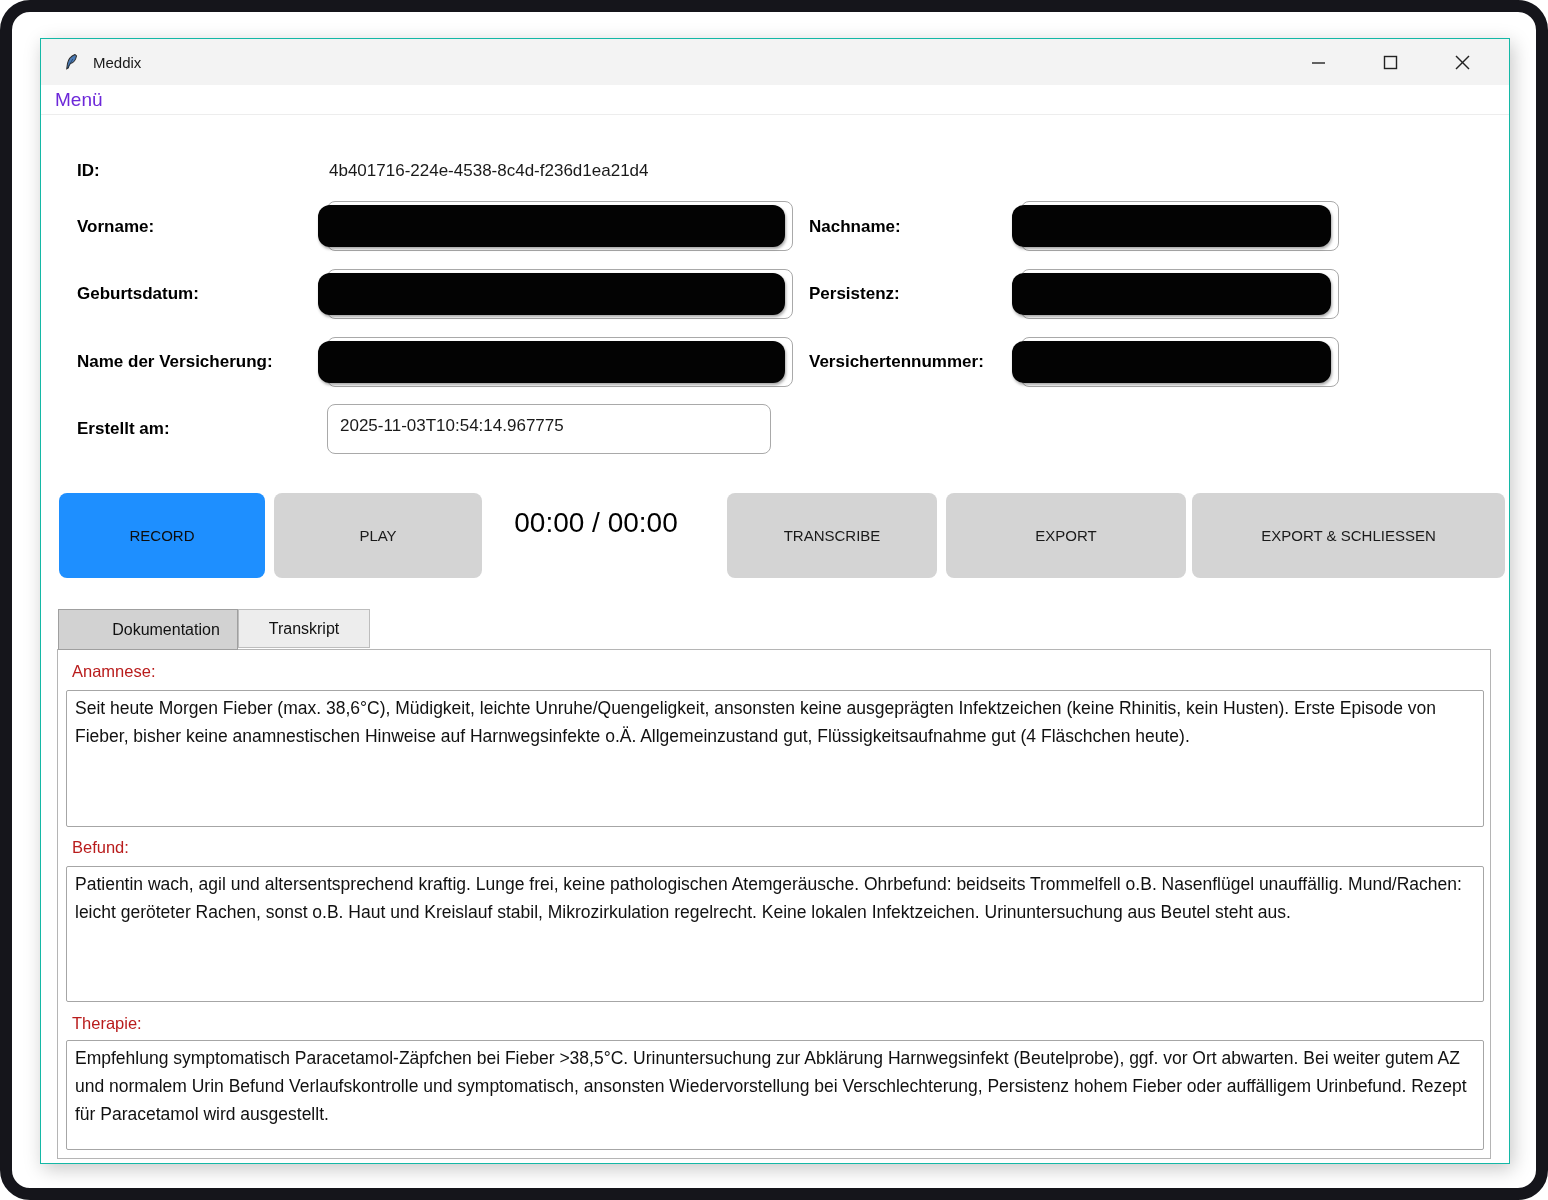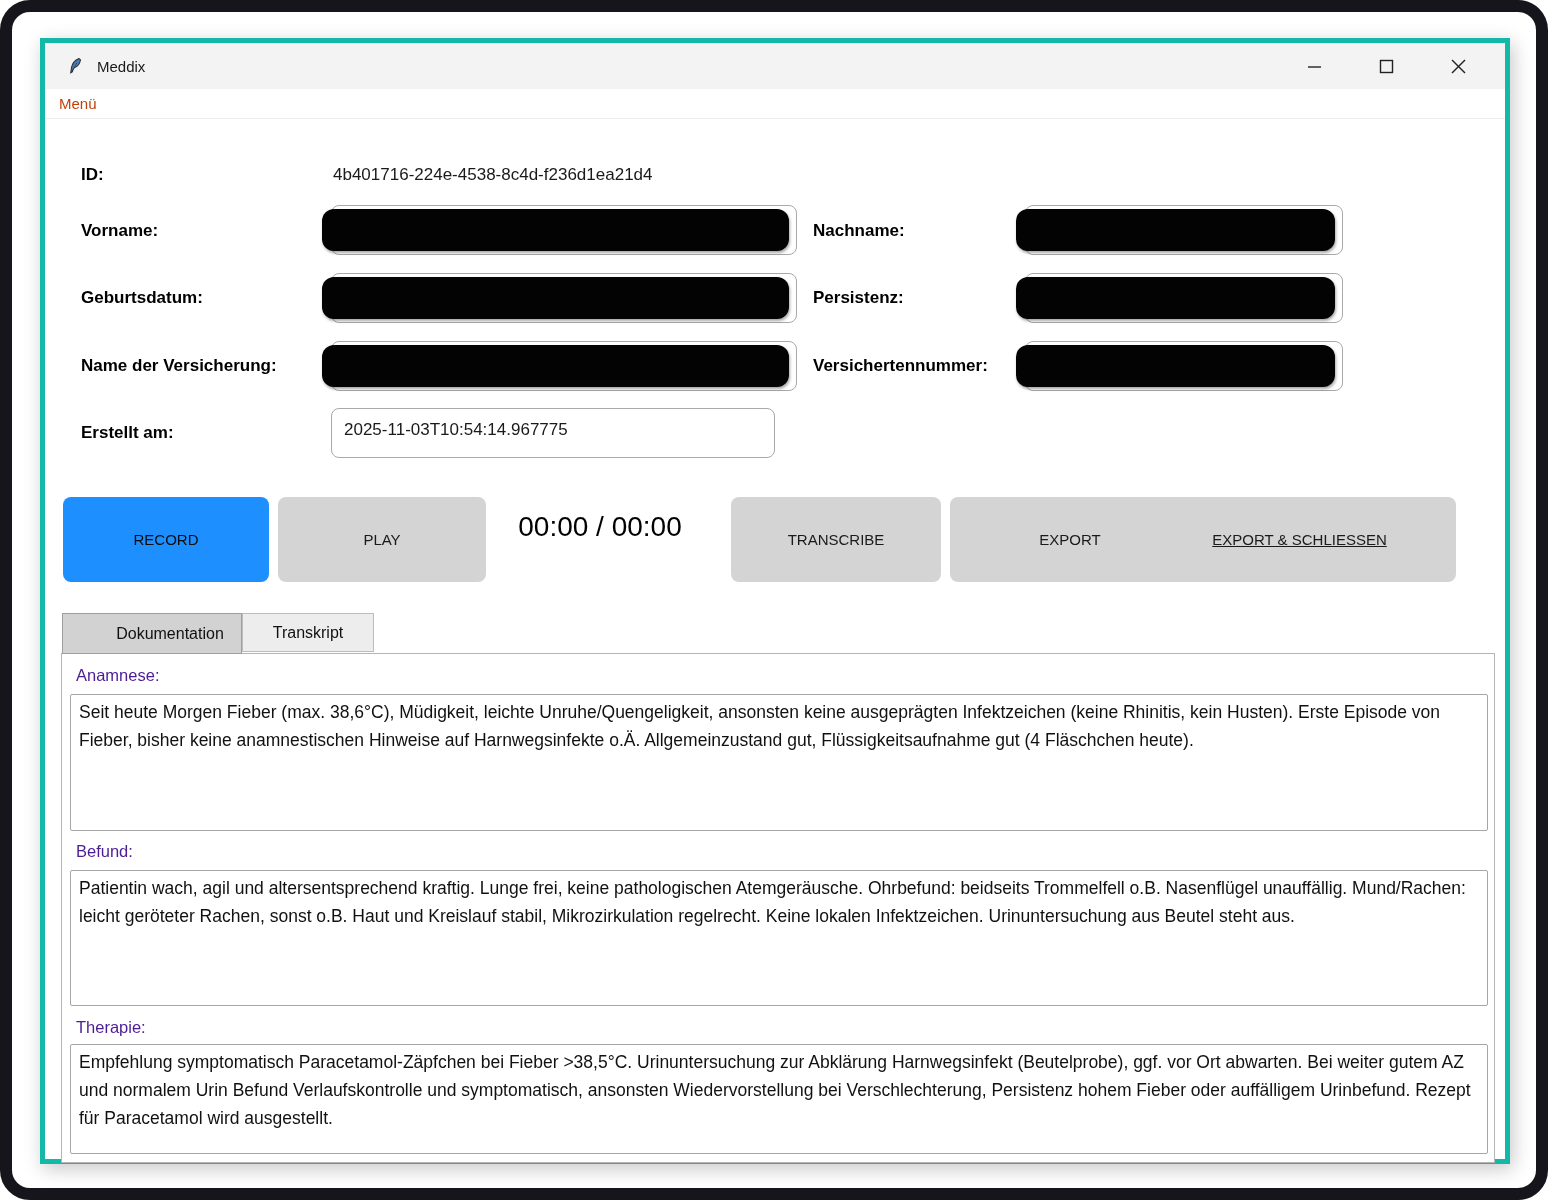--- a/index.html
+++ b/index.html
@@ -5,35 +5,35 @@
   * { margin: 0; padding: 0; box-sizing: border-box; }
   html, body { width: 1548px; height: 1200px; background: #ffffff; overflow: hidden;
     font-family: "Liberation Sans", sans-serif; }
 
   
   .outer-frame { position: absolute; left: 0; top: 0; width: 1548px; height: 1200px;
     border: 12px solid #15151b; border-radius: 30px; pointer-events: none; z-index: 50; }
 
   
   .app-window { position: absolute; left: 40px; top: 38px; width: 1470px; height: 1126px;
-    background: #ffffff; border: 5px solid #14b8a6;
+    background: #ffffff; border: 1px solid #14b8a6;
     box-shadow: 3px 5px 18px rgba(0,0,0,0.22); }
 
   .titlebar { position: absolute; left: 0; top: 0; width: 100%; height: 46px;
     background: #f3f3f3; display: flex; align-items: center; }
   .app-icon { margin-left: 22px; width: 18px; height: 18px; }
   .win-title { margin-left: 12px; font-size: 15px; color: #1a1a1a; }
   .win-controls { margin-left: auto; display: flex; align-items: center; gap: 46px;
     padding-right: 34px; }
   .win-btn { width: 26px; height: 26px; display: flex; align-items: center;
     justify-content: center; cursor: default; }
 
   .menubar { position: absolute; left: 0; top: 46px; width: 100%; height: 30px;
     background: #ffffff; border-bottom: 1px solid #ededed; display: flex; align-items: center; }
-  .menu-item { margin-left: 14px; font-size: 15px; color: #c2410c; }
+  .menu-item { margin-left: 14px; font-size: 19px; color: #6d28d9; }
 
   .abs { position: absolute; text-align: center; }
   .flabel { font-weight: bold; font-size: 17px; color: #000; white-space: nowrap; }
   .fvalue { font-size: 17px; color: #1a1a1a; white-space: nowrap; }
 
   .entry { background: #fff; border: 1px solid #a9a9a9; border-radius: 8px; }
   .redaction { position: absolute; top: 3px; bottom: 3px; left: -10px; right: 7px;
     background: #030303; border-radius: 12px; box-shadow: 1px 2px 3px rgba(0,0,0,0.35); }
   .entry-text { position: absolute; left: 12px; top: 11px; font-size: 17px; color: #1a1a1a;
     white-space: nowrap; }
@@ -46,21 +46,21 @@
     font-size: 28px; color: #000; text-align: center; white-space: nowrap; }
 
   .tab { position: absolute; top: 570px; height: 41px; border: 1px solid #9f9f9f;
     font-size: 16px; color: #111; display: flex; align-items: center; justify-content: center;
     cursor: pointer; }
   .tab-active { background: #d2d2d2; z-index: 2; }
   .tab-inactive { background: #ededed; border-color: #bdbdbd; height: 39px; }
 
   .doc-frame { position: absolute; left: 16px; top: 610px; width: 1434px; height: 510px;
     border: 1px solid #b5b5b5; background: #fff; }
-  .sec-label { position: absolute; left: 14px; font-size: 16.5px; color: #4c1d95; }
+  .sec-label { position: absolute; left: 14px; font-size: 16.5px; color: #b91c1c; }
   .sec-text { position: absolute; left: 8px; width: 1418px; resize: none;
     border: 1px solid #a6a6a6; border-radius: 2px; background: #fff;
     font-family: "Liberation Sans", sans-serif; font-size: 17.5px; line-height: 28px;
     color: #111; padding: 3px 8px; overflow: hidden; }
 </style>
 </head>
 <body>
 
 <div class="outer-frame"></div>
 
@@ -132,21 +132,21 @@
   <span class="abs flabel" style="left:36px; top:380px;">Erstellt am:</span>
   <div class="abs entry" style="left:286px; top:365px; width:444px; height:50px;">
     <span class="entry-text">2025-11-03T10:54:14.967775</span>
   </div>
 
   <button class="btn btn-record" style="left:18px; width:206px;">RECORD</button>
   <button class="btn" style="left:233px; width:208px;">PLAY</button>
   <div class="time-display">00:00 / 00:00</div>
   <button class="btn" style="left:686px; width:210px;">TRANSCRIBE</button>
   <button class="btn" style="left:905px; width:240px;">EXPORT</button>
-  <button class="btn" style="left:1098px; width:313px;text-decoration:underline;">EXPORT &amp; SCHLIESSEN</button>
+  <button class="btn" style="left:1151px; width:313px;">EXPORT &amp; SCHLIESSEN</button>
 
   <div class="tab tab-active" style="left:17px; width:180px;padding-left:36px;">Dokumentation</div>
   <div class="tab tab-inactive" style="left:197px; width:132px;">Transkript</div>
 
   <div class="doc-frame">
     <span class="sec-label" style="top:12px;">Anamnese:</span>
     <textarea class="sec-text" style="top: 40px; height: 137px;" spellcheck="false">Seit heute Morgen Fieber (max. 38,6°C), Müdigkeit, leichte Unruhe/Quengeligkeit, ansonsten keine ausgeprägten Infektzeichen (keine Rhinitis, kein Husten). Erste Episode von Fieber, bisher keine anamnestischen Hinweise auf Harnwegsinfekte o.Ä. Allgemeinzustand gut, Flüssigkeitsaufnahme gut (4 Fläschchen heute).</textarea>
 
     <span class="sec-label" style="top:188px;">Befund:</span>
     <textarea class="sec-text" style="top: 216px; height: 136px;" spellcheck="false">Patientin wach, agil und altersentsprechend kraftig. Lunge frei, keine pathologischen Atemgeräusche. Ohrbefund: beidseits Trommelfell o.B. Nasenflügel unauffällig. Mund/Rachen: leicht geröteter Rachen, sonst o.B. Haut und Kreislauf stabil, Mikrozirkulation regelrecht. Keine lokalen Infektzeichen. Urinuntersuchung aus Beutel steht aus.</textarea>

